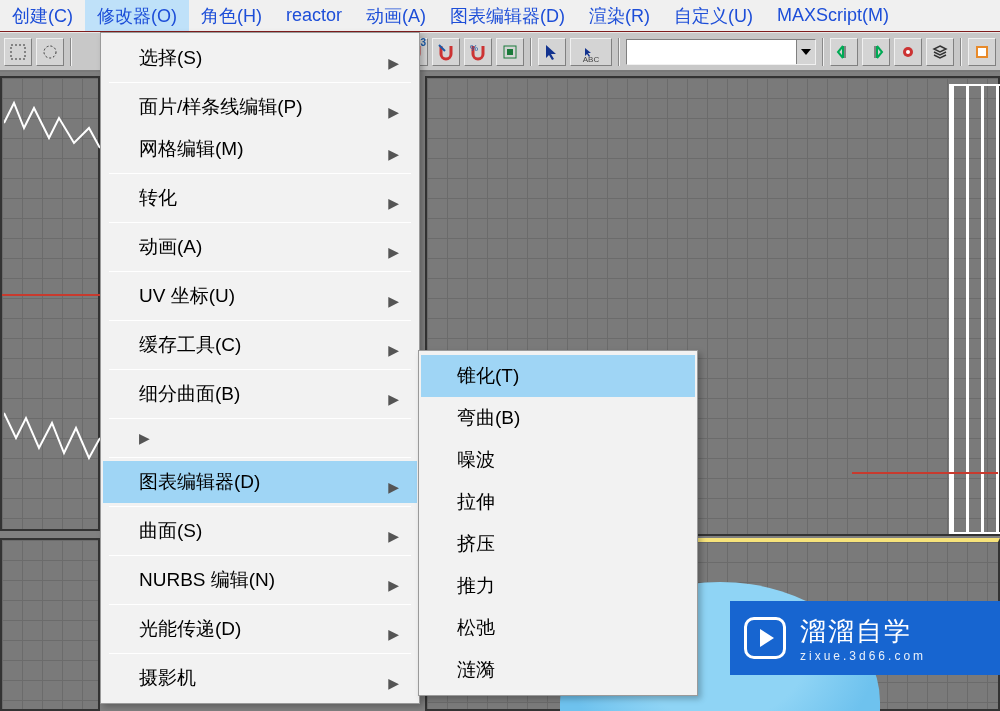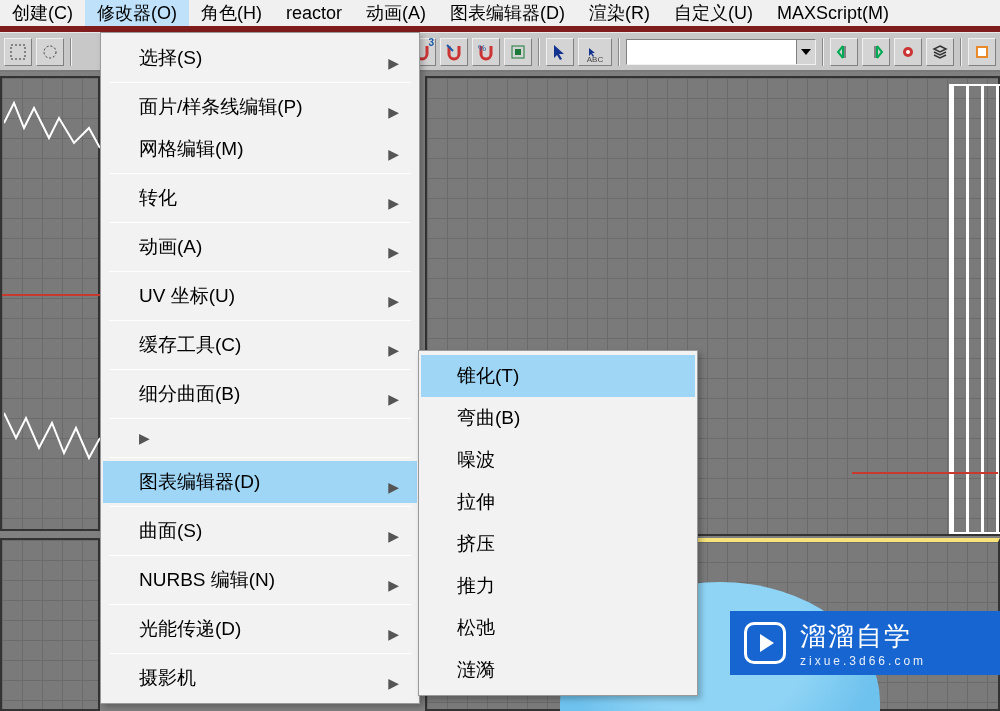--- a/index.html
+++ b/index.html
@@ -11,23 +11,23 @@
     background: #808080;
     position: relative;
   }
 
   
   .menubar {
     background: #f0f0f0;
     height: 32px;
     display: flex;
     align-items: stretch;
-    border-bottom: 6px solid #7f1d1d;
+    border-bottom: 1px solid #7f1d1d;
     font-size: 18px;
-    color: #000000;
+    color: #1d4ed8;
   }
   .menu-item {
     padding: 4px 12px;
     display: flex;
     align-items: center;
     white-space: nowrap;
     cursor: default;
   }
   .menu-item.active {
     background: #bfe1f9;
@@ -184,21 +184,21 @@
     padding:8px 18px 8px 36px;
     font-size:19px;
     color:#000;
   }
   .sub-item.highlight { background:#9fd5f5; }
 
   
   .badge {
     position:absolute;
     right:0; bottom:36px;
-    width:270px; height:64px;
+    width:270px; height:74px;
     background:#1765d0;
     color:#fff;
     display:flex; align-items:center;
     gap:14px;
     padding:12px 14px;
     z-index:30;
   }
   .badge-icon{
     width:42px;height:42px;border:3px solid #fff;border-radius:10px;
     display:flex;align-items:center;justify-content:center;
@@ -274,21 +274,21 @@
         <rect x="6" y="6" width="6" height="6" fill="#1a7a3a"></rect>
       </svg>
   </div>
   <div class="tb-sep"></div>
 
   <div class="tb-btn">
     <svg width="18" height="18">
         <path d="M3 2l0 13 3-3 3 5 2-1-3-5 5 0z" fill="#13338f"></path>
       </svg>
   </div>
-  <div class="tb-btn" style="width:34px">
+  <div class="tb-btn" style="width:42px">
     <svg width="18" height="10">
         <path d="M3 1l0 8 2-2 2 3 1-1-2-3 3 0z" fill="#13338f"></path>
       </svg>
     <span style="font-size:8px;color:#444;position:absolute;margin-top:16px">ABC</span>
   </div>
   <div class="tb-sep"></div>
 
   <div class="tb-dropdown"></div>
   <div class="tb-sep"></div>
 

